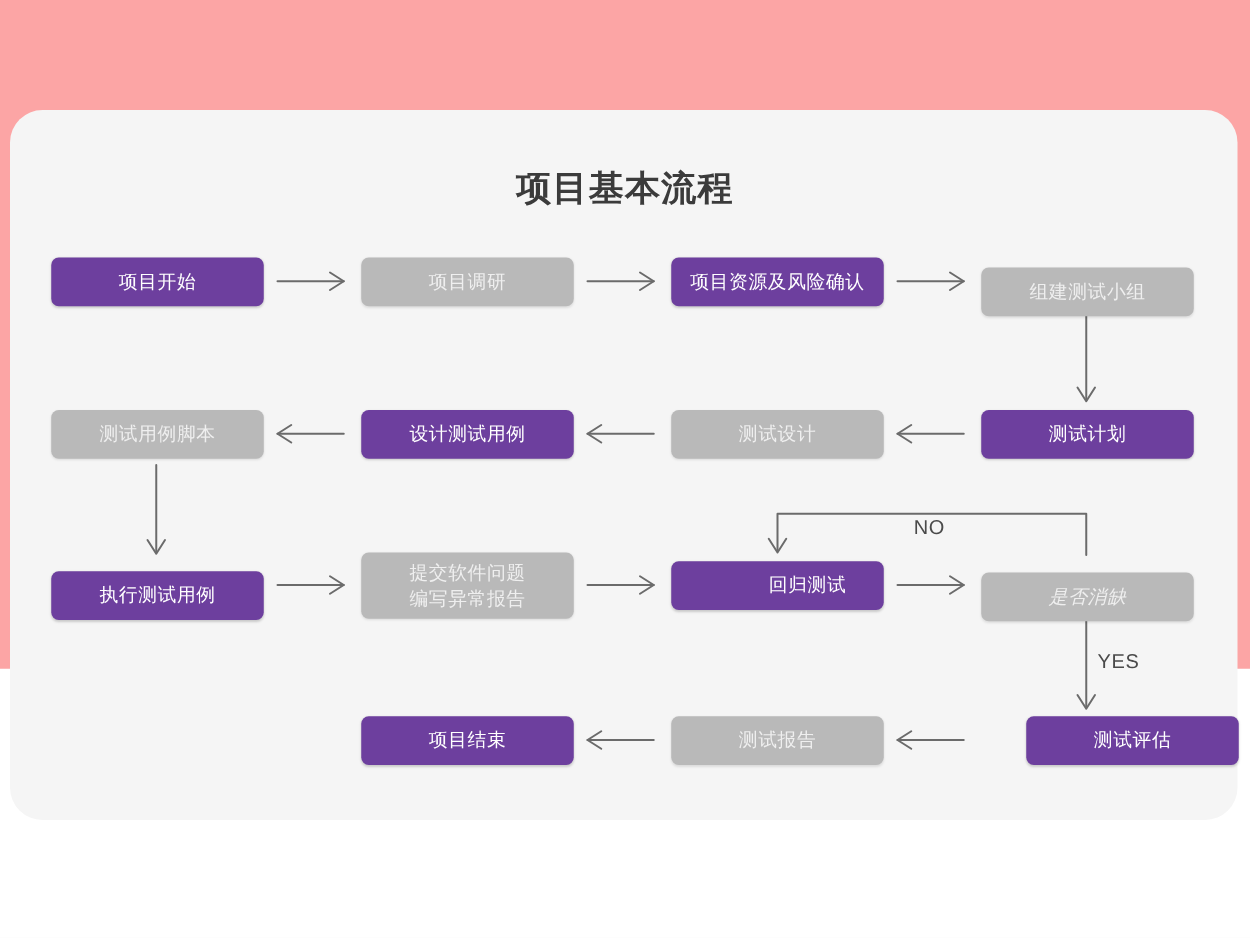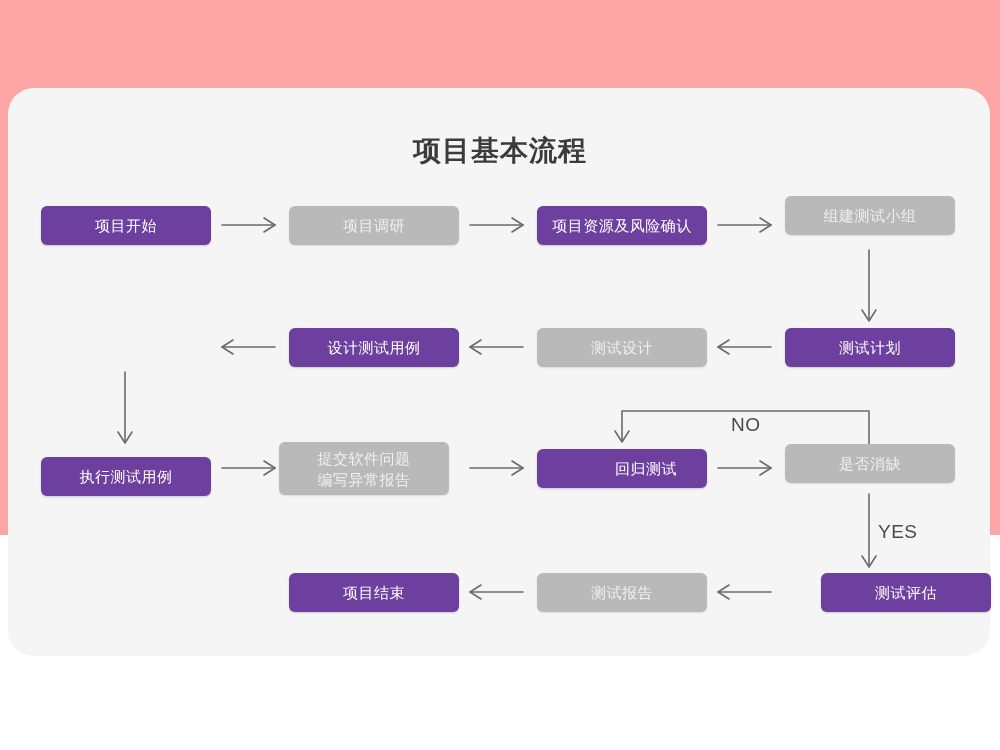--- a/index.html
+++ b/index.html
@@ -77,21 +77,21 @@
     position: absolute;
     left: 0;
     top: 0;
     width: 1000px;
     height: 750px;
     pointer-events: none;
   }
 
   .edge-label {
     position: absolute;
-    font-size: 19px;
+    font-size: 16px;
     color: #4a4a4a;
     letter-spacing: 0.5px;
     user-select: none;
   }
 </style>
 </head>
 <body>
 
 <div id="flow-canvas">
 
@@ -171,29 +171,30 @@
       </g>
     </g>
   </svg>
 
   <div class="edge-label" style="left:731px; top:414px;">NO</div>
   <div class="edge-label" style="left:878px; top:521px;">YES</div>
 
   <div class="node purple" style="left:41px;  top:206px; width:170px; height:39px;">项目开始</div>
   <div class="node grey" style="left:289px; top:206px; width:170px; height:39px;">项目调研</div>
   <div class="node purple" style="left:537px; top:206px; width:170px; height:39px;">项目资源及风险确认</div>
-  <div class="node grey" style="left:785px; top:196px; width:170px; height:39px;">组建测试小组</div>
-
+  <div class="node grey" style="left:785px; top:214px; width:170px; height:39px;">组建测试小组</div>
+
+  <div class="node grey" style="left:41px;  top:328px; width:170px; height:39px;">测试用例脚本</div>
   <div class="node purple" style="left:289px; top:328px; width:170px; height:39px;">设计测试用例</div>
   <div class="node grey" style="left:537px; top:328px; width:170px; height:39px;">测试设计</div>
   <div class="node purple" style="left:785px; top:328px; width:170px; height:39px;">测试计划</div>
 
   <div class="node purple" style="left:41px;  top:457px; width:170px; height:39px;">执行测试用例</div>
-  <div class="node grey" style="left:279px; top:442px; width:170px; height:53px;">提交软件问题
+  <div class="node grey" style="left:289px; top:442px; width:170px; height:53px;">提交软件问题
 编写异常报告</div>
   <div class="node purple" style="left:537px; top:449px; width:170px; height:39px;padding-left:48px;">回归测试</div>
-  <div class="node grey" style="left:785px; top:444px; width:170px; height:39px;">是否消缺</div>
+  <div class="node grey" style="left:785px; top:458px; width:170px; height:39px;font-style:italic;">是否消缺</div>
 
   <div class="node purple" style="left:289px; top:573px; width:170px; height:39px;">项目结束</div>
   <div class="node grey" style="left:537px; top:573px; width:170px; height:39px;">测试报告</div>
   <div class="node purple" style="left:821px; top:573px; width:170px; height:39px;">测试评估</div>
 
 </div>
 
 </body></html>

